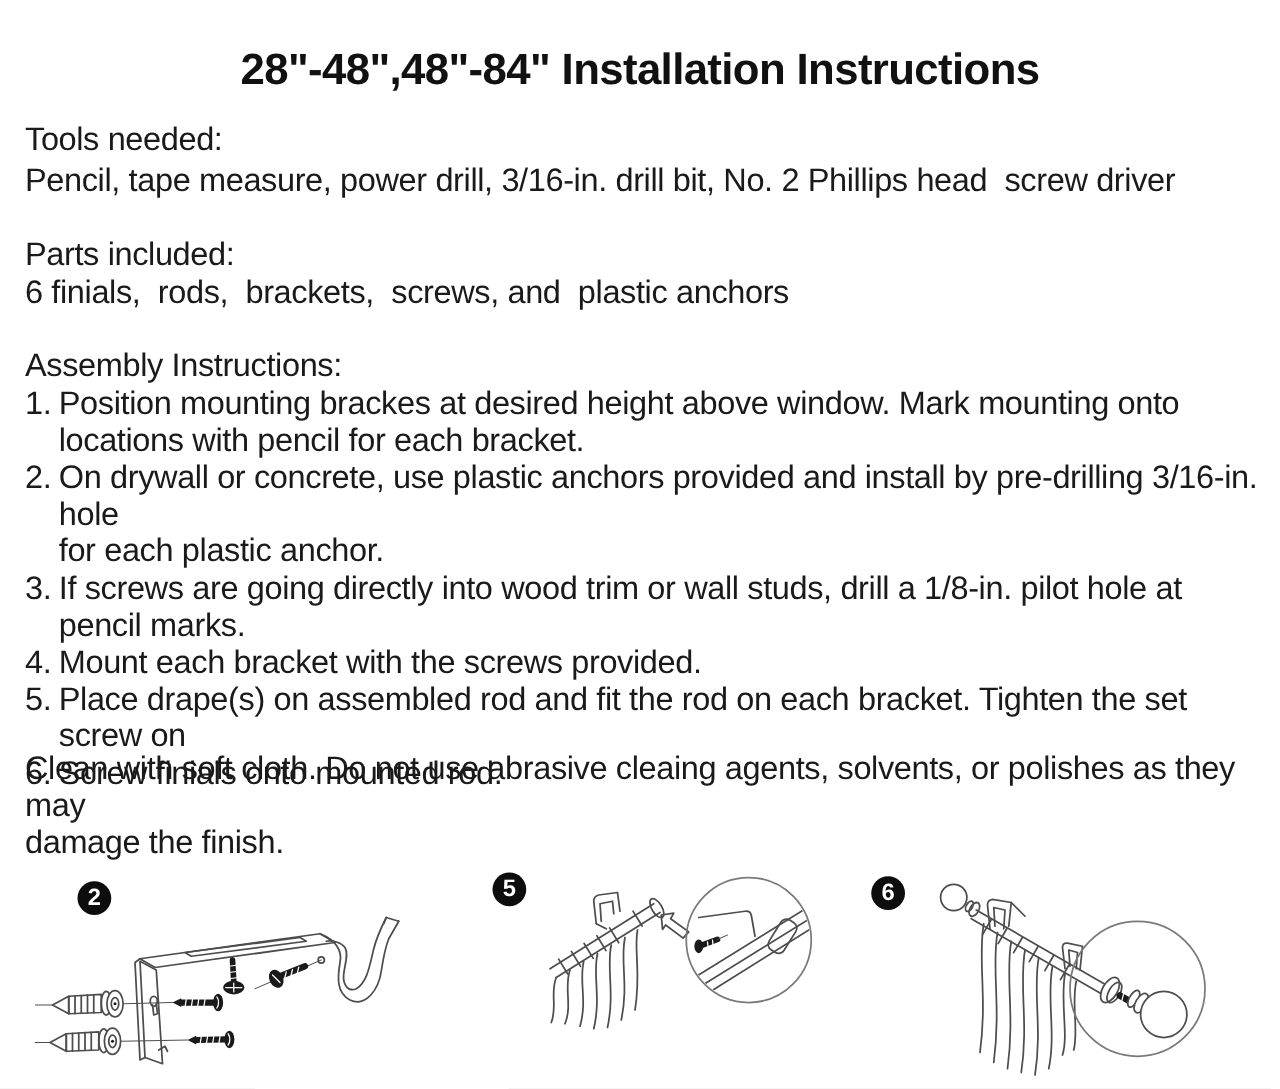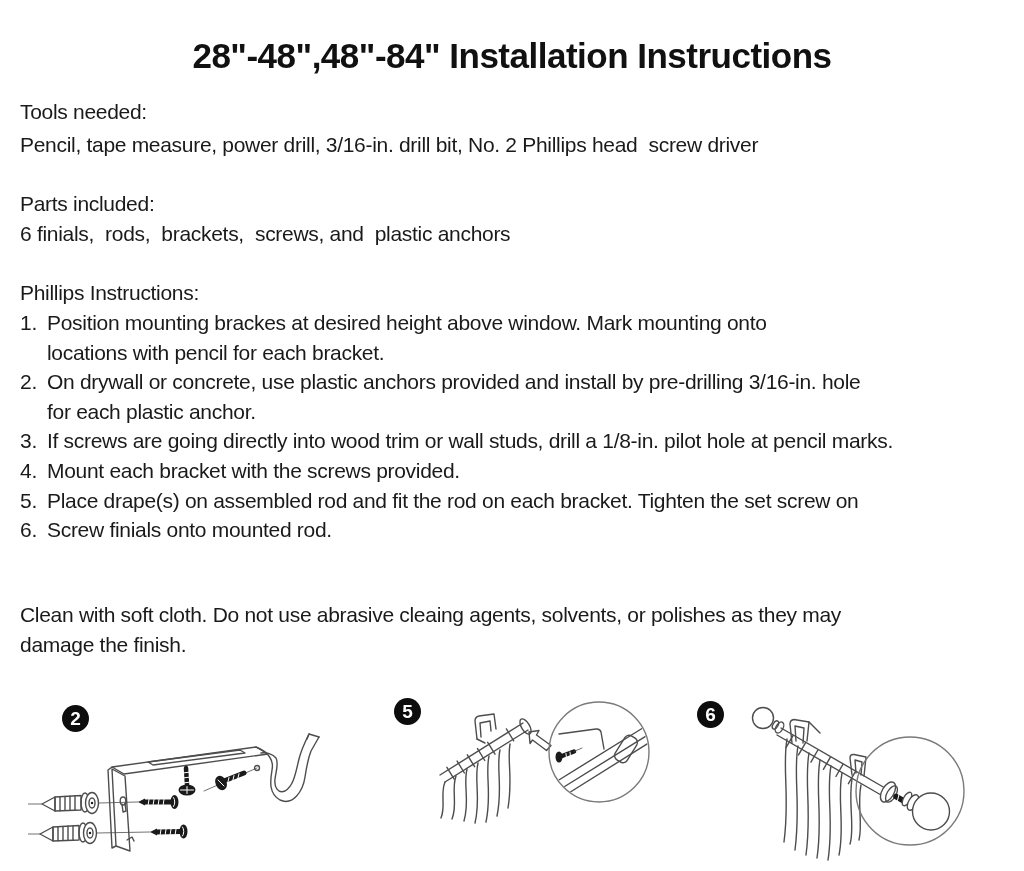--- a/index.html
+++ b/index.html
@@ -12,21 +12,21 @@
     overflow:hidden;
   }
   .title{
     position:absolute;top:10px;left:0;right:0;
     text-align:center;
     font-size:35px;font-weight:bold;letter-spacing:-0.5px;
     line-height:46px;color:#111;
   }
   .block{
     position:absolute;left:20px;right:14px;
-    font-size:21px;letter-spacing:-0.3px;line-height:29.6px;
+    font-size:26px;letter-spacing:-0.3px;line-height:29.6px;
   }
   .t{white-space:pre-wrap;display:block;}
   .steps .step{display:flex;align-items:flex-start;}
   .steps .num{width:27px;flex:0 0 27px;}
   .steps .lines{flex:1;}
   
   .figure{position:absolute;}
   .badge{
     position:absolute;width:27px;height:27px;border-radius:50%;
     background:#0d0d0d;color:#ffffff;
@@ -60,21 +60,21 @@
   </div>
 
   <div class="block" style="top:189px">
     <span class="t">Parts included:</span>
   </div>
   <div class="block" style="top:219px">
     <span class="t">6 finials,  rods,  brackets,  screws, and  plastic anchors</span>
   </div>
 
   <div class="block" style="top:278px">
-    <span class="t">Phillips Instructions:</span>
+    <span class="t">Assembly Instructions:</span>
   </div>
   <div class="block steps" style="top:308px">
     <div class="step">
       <span class="num">1.</span>
       <span class="lines">
           <span class="t">Position mounting brackes at desired height above window. Mark mounting onto</span>
           <span class="t">locations with pencil for each bracket.</span>
         </span>
     </div>
     <div class="step">

